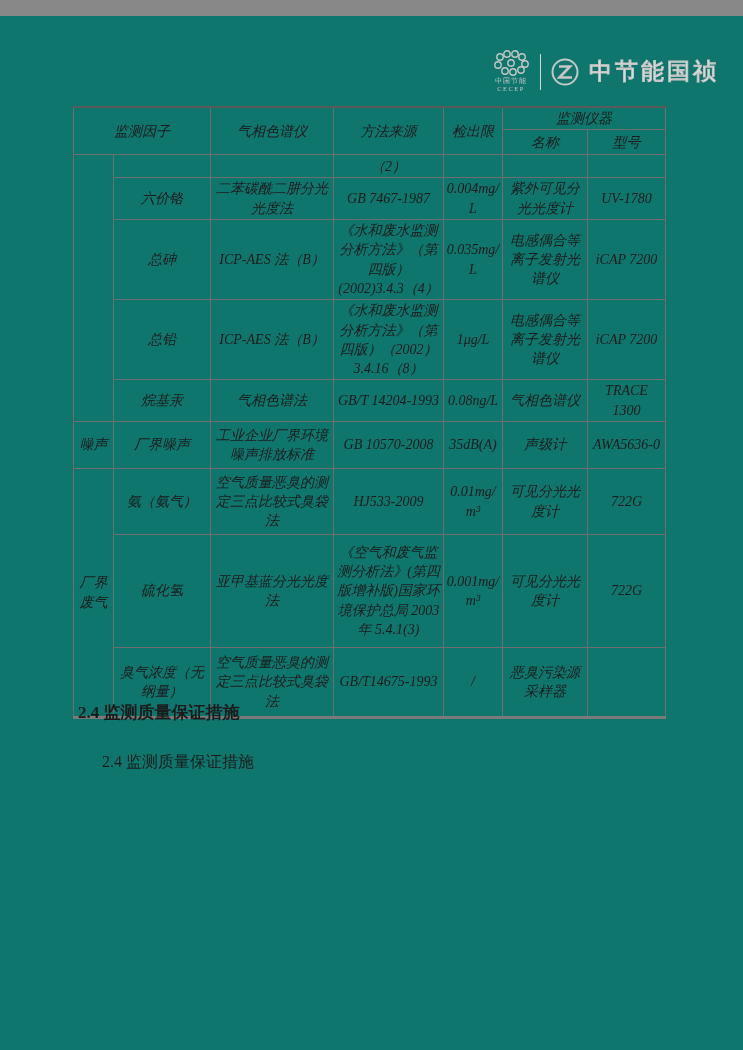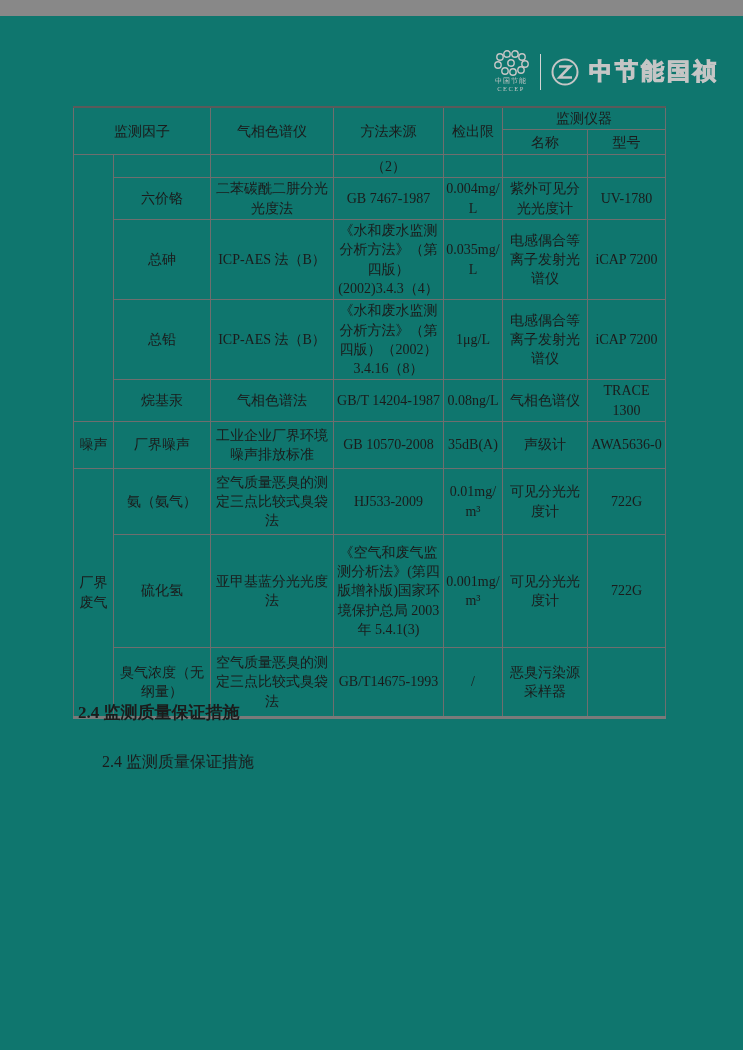--- a/index.html
+++ b/index.html
@@ -18,34 +18,35 @@
     position:absolute;top:34px;right:24px;
     display:flex;align-items:center;gap:9px;
     color:#c7c7c7;
   }
   .logo-left{display:flex;flex-direction:column;align-items:center;width:40px;}
   .logo-left svg{display:block;}
   .cap1{font-size:7px;letter-spacing:1px;line-height:8px;margin-top:1px;white-space:nowrap;}
   .cap2{font-size:6.5px;letter-spacing:1.5px;line-height:8px;white-space:nowrap;}
   .logo-divider{width:1px;height:36px;background:#d4d4d4;}
   .logo-text{
-    font-size:23px;font-weight:bold;letter-spacing:3px;white-space:nowrap;
+    font-size:23px;font-weight:normal;letter-spacing:3px;white-space:nowrap;
     color:#efefef;
     -webkit-text-stroke:1.1px #c5c5c5;
     line-height:26px;
   }
 
   
   table.mon{
     position:absolute;left:73px;top:90px;
     border-collapse:collapse;table-layout:fixed;
     width:592px;
     font-size:14px;
     border-top:2px solid #5a5a5a;
     border-bottom:3px solid #7a7a7a;
+    font-style:italic;
   }
   table.mon th,table.mon td{
     border:1px solid #6e6e6e;
     text-align:center;vertical-align:middle;
     padding:1px 2px;
     font-weight:normal;
     line-height:1.38;
     overflow-wrap:break-word;
   }
   table.mon col.c-group{width:40px;}
@@ -174,21 +175,21 @@
         <td>总铅</td>
         <td>ICP-AES 法（B）</td>
         <td>《水和废水监测分析方法》（第四版）（2002） 3.4.16（8）</td>
         <td class="limit">1μg/L</td>
         <td>电感偶合等离子发射光谱仪</td>
         <td>iCAP 7200</td>
       </tr>
       <tr class="r4">
         <td>烷基汞</td>
         <td>气相色谱法</td>
-        <td>GB/T 14204-1987</td>
+        <td>GB/T 14204-1993</td>
         <td class="limit">0.08ng/L</td>
         <td>气相色谱仪</td>
         <td>TRACE 1300</td>
       </tr>
       <tr class="r5">
         <td>噪声</td>
         <td>厂界噪声</td>
         <td>工业企业厂界环境噪声排放标准</td>
         <td>GB 10570-2008</td>
         <td class="limit">35dB(A)</td>

